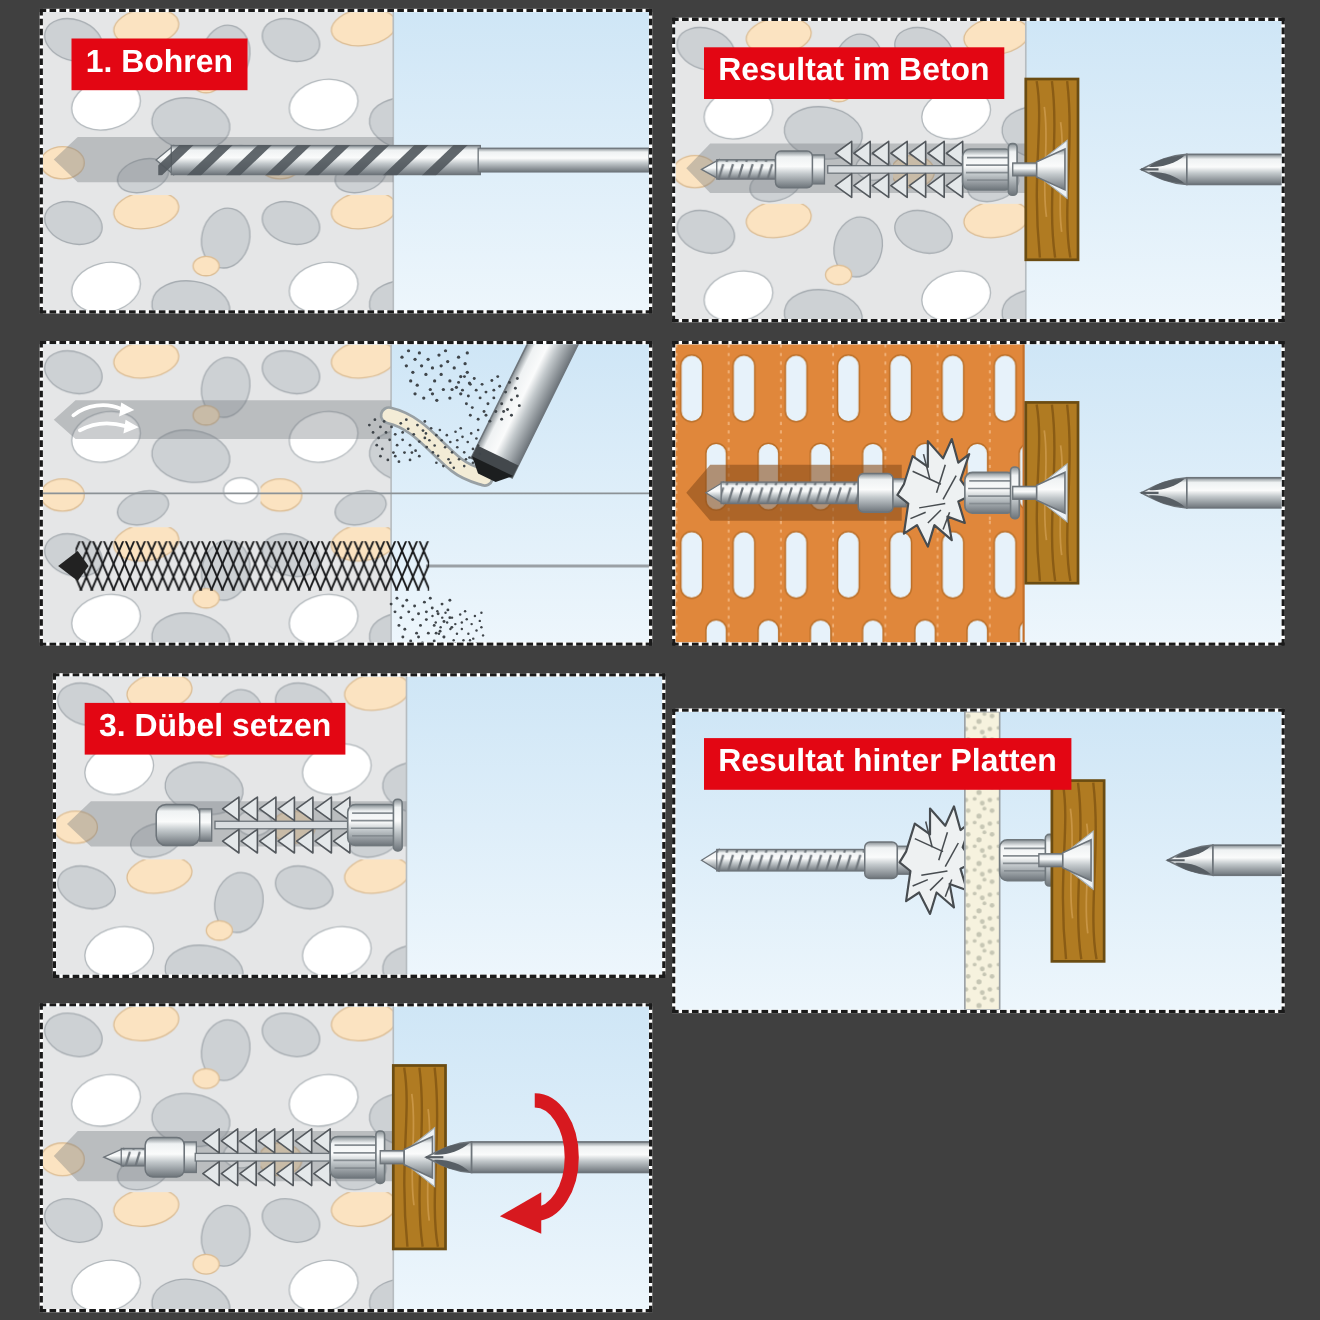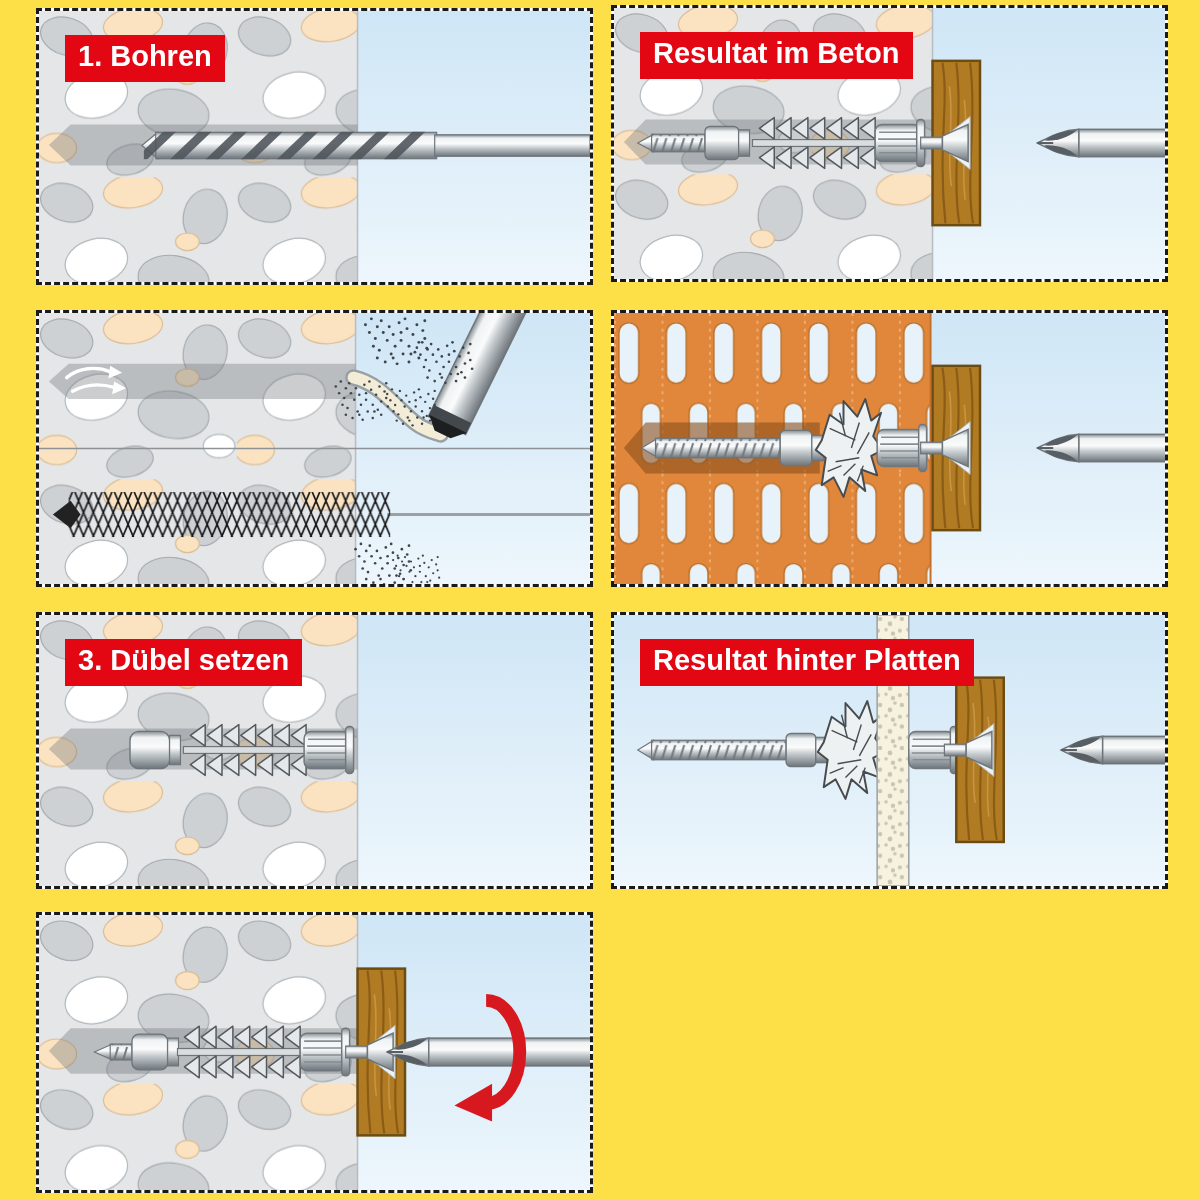--- a/index.html
+++ b/index.html
@@ -1,16 +1,16 @@
 <!DOCTYPE html>
 <html><head>
 <meta charset="utf-8">
 <style>
   html,body{margin:0;padding:0;background:#ffffff;}
-  #canvas{position:relative;width:1200px;height:1200px;background:#fde047;overflow:hidden;
+  #canvas{position:relative;width:1200px;height:1200px;background:#404040;overflow:hidden;
           font-family:"Liberation Sans",sans-serif;}
   .panel{position:absolute;box-sizing:border-box;border:3px dashed #1a1a1a;background:#fff;}
   .panel svg{position:absolute;left:0;top:0;width:100%;height:100%;display:block;}
   .tag{position:absolute;left:26px;top:24px;background:#e30613;color:#ffffff;
        font-weight:bold;font-size:29px;line-height:1.2;padding:4px 13px 8px;white-space:nowrap;z-index:2;}
 </style>
 </head>
 <body>
 
 <svg width="0" height="0" style="position:absolute" aria-hidden="true">
@@ -191,21 +191,21 @@
             <path d="M276,152 l30,-29 l13,0 l-30,29 Z"></path>
           <path d="M312,152 l30,-29 l13,0 l-30,29 Z"></path>
             <path d="M348,152 l30,-29 l13,0 l-30,29 Z"></path>
         </g>
         <rect x="400" y="126.5" width="157" height="22" fill="url(#cyl)" stroke="#6d747a" stroke-width="1.2"></rect>
       </g>
     </svg>
     <div class="tag">1. Bohren</div>
   </div>
 
-  <div class="panel" style="left:611px;top:5px;width:557px;height:277px;">
+  <div class="panel" style="left:611px;top:16px;width:557px;height:277px;">
     <svg viewBox="0 0 557 277" preserveAspectRatio="none">
       <rect width="557" height="277" fill="url(#sky)"></rect>
       <rect x="0" y="0" width="322" height="277" fill="url(#stones)"></rect>
       <line x1="322" y1="0" x2="322" y2="277" stroke="#b6bcc0" stroke-width="1.5"></line>
       <polygon points="10,137 32,114 322,114 322,160 32,160" fill="#6e747a" opacity="0.36"></polygon>
       <use href="#wood-board" transform="translate(322,54)"></use>
       <g>
         <polygon points="24,138 40,129 40,147" fill="url(#cyl)" stroke="#6d747a" stroke-width="1.2"></polygon>
         <rect x="38" y="129" width="54" height="18" fill="url(#cyl)"></rect>
         <rect x="38" y="129" width="54" height="18" fill="url(#thr)" stroke="#6d747a" stroke-width="1.2"></rect>
@@ -272,37 +272,37 @@
         <rect x="168" y="120" width="32" height="36" rx="5" fill="url(#cyl)" stroke="#6d747a" stroke-width="1.4"></rect>
         <rect x="200" y="125" width="12" height="26" fill="url(#cyl)" stroke="#6d747a" stroke-width="1.2"></rect>
         <use href="#knot-ball" transform="translate(204,138)"></use>
         <use href="#fins-sleeve" transform="translate(266,138)"></use>
         <use href="#csk-head" transform="translate(312,138)"></use>
       </g>
       <use href="#phillips-bit" transform="translate(428,138)"></use>
     </svg>
   </div>
 
-  <div class="panel" style="left:36px;top:612px;width:557px;height:277px;">
+  <div class="panel" style="left:48px;top:612px;width:557px;height:277px;">
     <svg viewBox="0 0 557 277" preserveAspectRatio="none">
       <rect width="557" height="277" fill="url(#sky)"></rect>
       <rect x="0" y="0" width="322" height="277" fill="url(#stones)"></rect>
       <line x1="322" y1="0" x2="322" y2="277" stroke="#b6bcc0" stroke-width="1.5"></line>
       <polygon points="10,137 32,116 322,116 322,158 32,158" fill="#6e747a" opacity="0.36"></polygon>
       <g>
         <rect x="92" y="119" width="40" height="38" rx="9" fill="url(#cyl)" stroke="#6d747a" stroke-width="1.4"></rect>
         <rect x="132" y="123" width="11" height="30" fill="url(#cyl)" stroke="#6d747a" stroke-width="1.2"></rect>
         <use href="#barbed-shaft" transform="translate(146,138)"></use>
         <use href="#fins-sleeve" transform="translate(268,138)"></use>
       </g>
     </svg>
     <div class="tag">3. Dübel setzen</div>
   </div>
 
-  <div class="panel" style="left:611px;top:612px;width:557px;height:277px;">
+  <div class="panel" style="left:611px;top:644px;width:557px;height:277px;">
     <svg viewBox="0 0 557 277" preserveAspectRatio="none">
       <rect width="557" height="277" fill="url(#sky)"></rect>
       <g>
         <polygon points="24,138 40,128 40,148" fill="url(#cyl)" stroke="#6d747a" stroke-width="1.2"></polygon>
         <rect x="38" y="128" width="136" height="20" fill="url(#cyl)"></rect>
         <rect x="38" y="128" width="136" height="20" fill="url(#thr)" stroke="#6d747a" stroke-width="1.2"></rect>
         <rect x="174" y="121" width="30" height="34" rx="5" fill="url(#cyl)" stroke="#6d747a" stroke-width="1.4"></rect>
         <rect x="204" y="125" width="11" height="26" fill="url(#cyl)" stroke="#6d747a" stroke-width="1.2"></rect>
         <use href="#knot-ball" transform="translate(206,138)"></use>
       </g>

